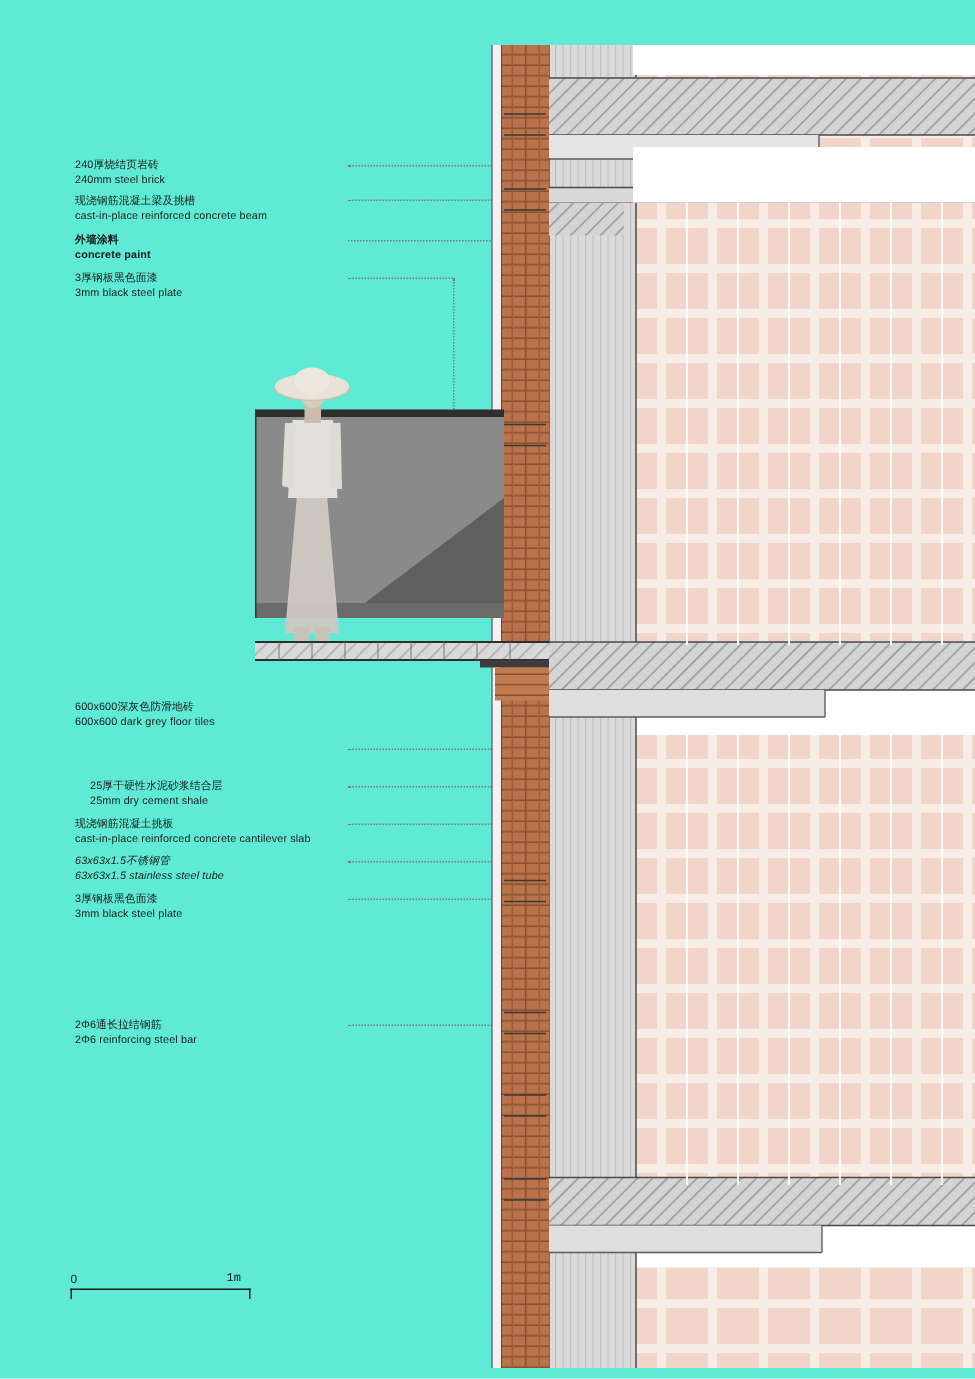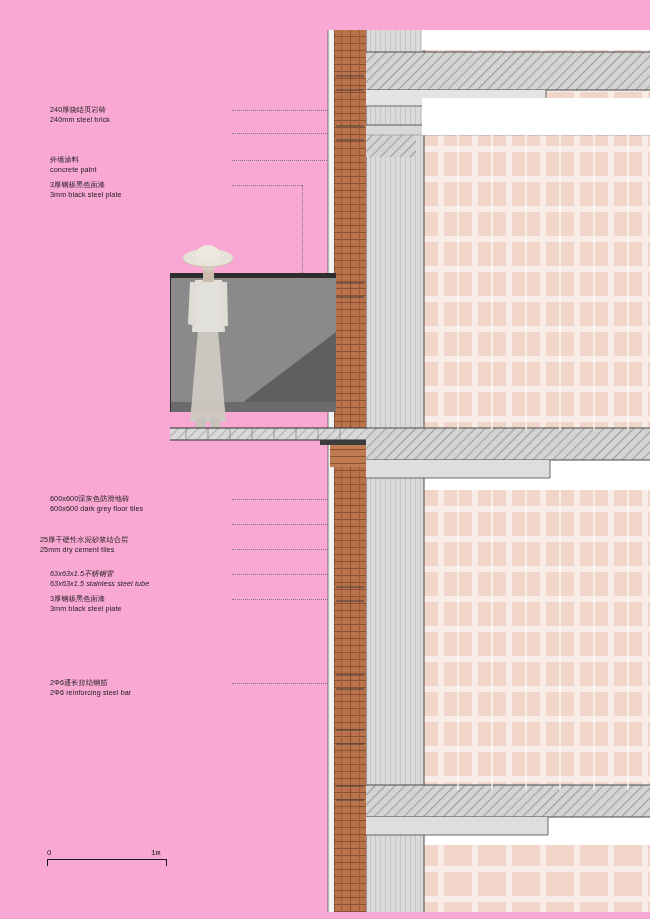--- a/index.html
+++ b/index.html
@@ -13,21 +13,21 @@
     position: relative;
     overflow: hidden;
     font-family: "Liberation Sans", sans-serif;
     color: #1a1a1a;
   }
   #stage {
     position: absolute;
     left: 0; top: 0;
     width: 650px;
     height: 919px;
-    background: #f9a8d4;
+    background: #5eead4;
   }
 
   
   .anno {
     position: absolute;
     font-size: 7.2px;
     line-height: 9.6px;
     letter-spacing: 0.1px;
     white-space: nowrap;
     color: #1b1b1b;
@@ -88,44 +88,52 @@
 </style>
 </head>
 <body>
 
 <div id="stage">
 
   <div class="anno" style="left:50px; top:105px;">
     <span class="cn">240厚烧结页岩砖</span>
     <span class="en">240mm steel brick</span>
   </div>
-  <div class="anno" style="left:50px; top:155px;">
+  <div class="anno" style="left:50px; top:129px;">
+    <span class="cn">现浇钢筋混凝土梁及挑槽</span>
+    <span class="en">cast-in-place reinforced concrete beam</span>
+  </div>
+  <div class="anno" style="left:50px; top:155px;font-weight:bold;">
     <span class="cn">外墙涂料</span>
     <span class="en">concrete paint</span>
   </div>
   <div class="anno" style="left:50px; top:180px;">
     <span class="cn">3厚钢板黑色面漆</span>
     <span class="en">3mm black steel plate</span>
   </div>
 
   <div class="leader" style="left:232px; top:110px; width:108px;"></div>
   <div class="leader" style="left:232px; top:133px; width:108px;"></div>
   <div class="leader-v" style="left:340px; top:133px; height:14px;"></div>
   <div class="leader" style="left:232px; top:160px; width:105px;"></div>
   <div class="leader" style="left:232px; top:185px; width:70px;"></div>
   <div class="leader-v" style="left:302px; top:185px; height:122px;"></div>
   <div class="leader" style="left:288px; top:307px; width:16px;"></div>
 
-  <div class="anno" style="left:50px; top:494px;">
+  <div class="anno" style="left:50px; top:466px;">
     <span class="cn">600x600深灰色防滑地砖</span>
     <span class="en">600x600 dark grey floor tiles</span>
   </div>
-  <div class="anno" style="left:40px; top:519px;margin-top:16px;">
+  <div class="anno" style="left:60px; top:519px;">
     <span class="cn">25厚干硬性水泥砂浆结合层</span>
-    <span class="en">25mm dry cement tiles</span>
+    <span class="en">25mm dry cement shale</span>
+  </div>
+  <div class="anno" style="left:50px; top:544px;">
+    <span class="cn">现浇钢筋混凝土挑板</span>
+    <span class="en">cast-in-place reinforced concrete cantilever slab</span>
   </div>
   <div class="anno" style="left:50px; top:569px;font-style:italic;">
     <span class="cn">63x63x1.5不锈钢管</span>
     <span class="en">63x63x1.5 stainless steel tube</span>
   </div>
   <div class="anno" style="left:50px; top:594px;">
     <span class="cn">3厚钢板黑色面漆</span>
     <span class="en">3mm black steel plate</span>
   </div>
 

